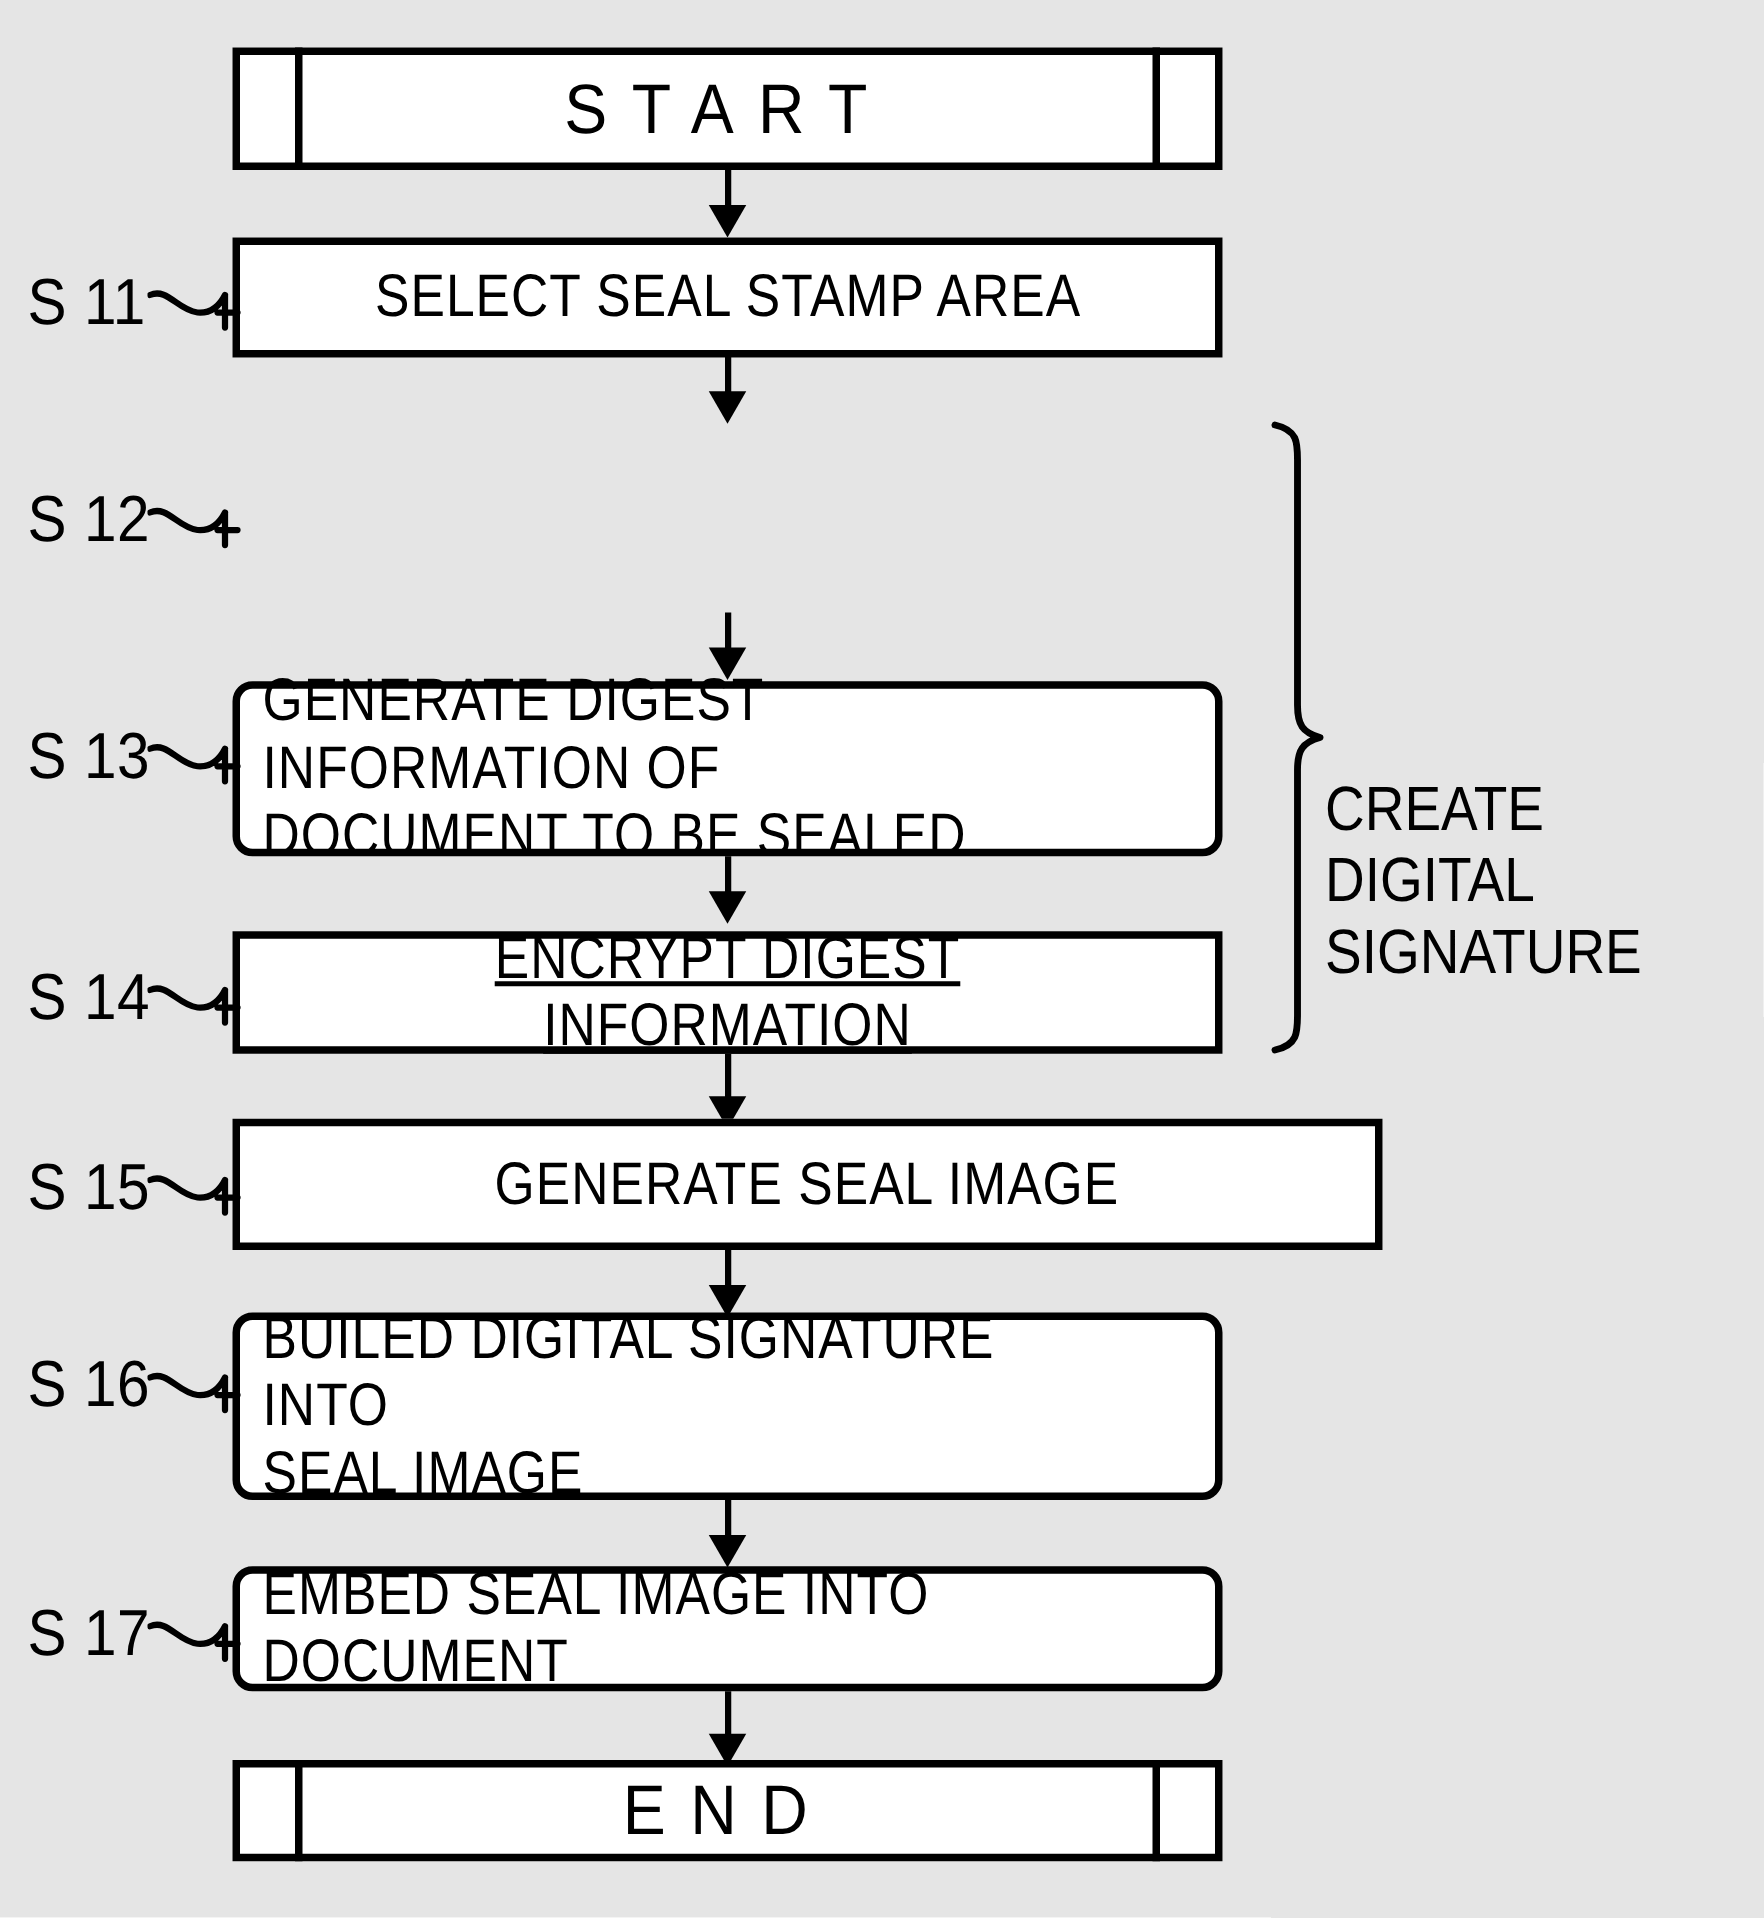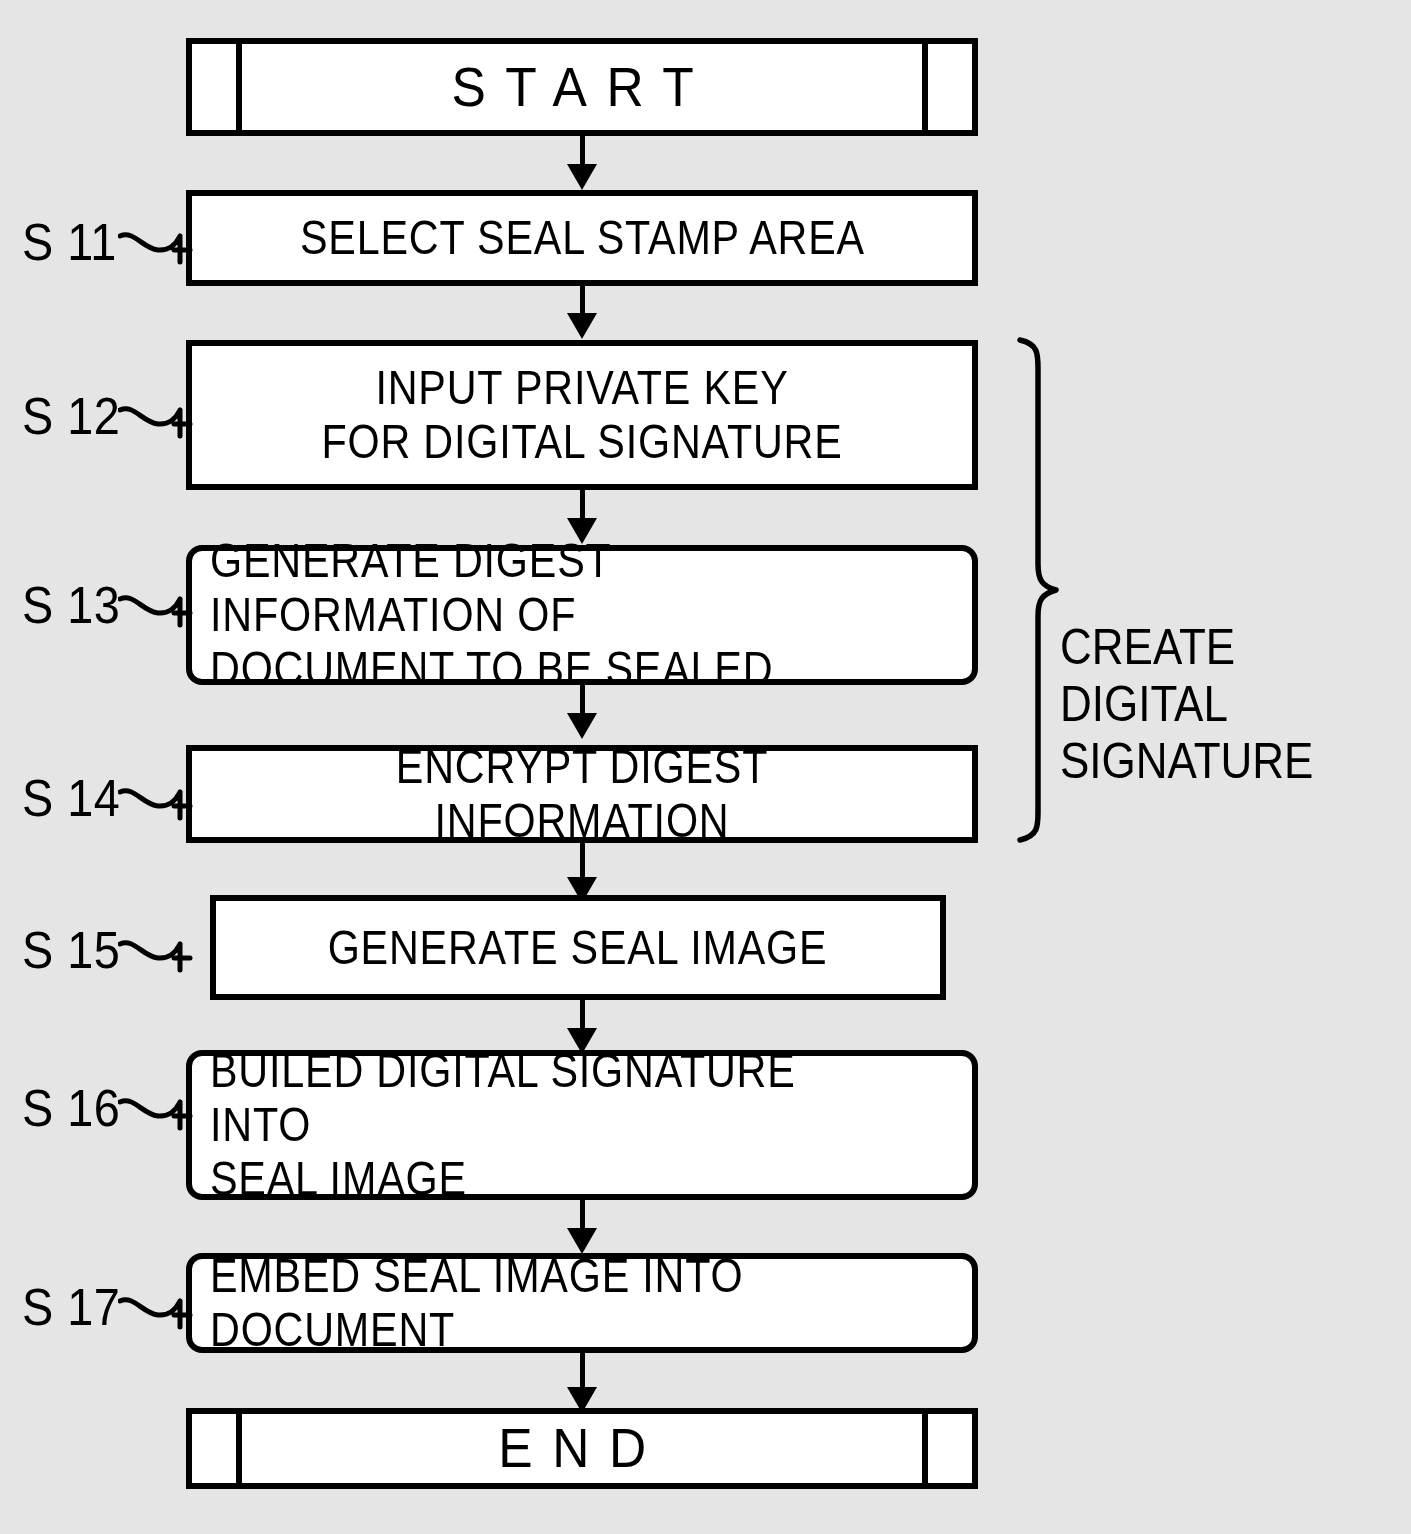--- a/index.html
+++ b/index.html
@@ -126,24 +126,20 @@
   <div class="step-label" style="left:22px; top:212px;">
     <span>S 11</span>
   </div>
   <svg class="leader" style="left:118px; top:210px;" width="90" height="70" viewBox="0 0 90 70">
     <path d="M2,26 C16,20 24,38 40,40 C52,41 58,34 62,26 M62,26 L62,52 M56,40 L72,40" stroke="#000" stroke-width="5" fill="none" stroke-linecap="round"></path>
   </svg>
 
   <div class="conn" style="left:580px; top:285px; height:34px;"></div>
   <div class="arrowhead" style="left:567px; top:313px;"></div>
 
-  <div class="node" style="left:186px; top:340px; width:792px; height:150px;">
-    <span class="txt" style="font-size:48px;">INPUT PRIVATE KEY
-FOR DIGITAL SIGNATURE</span>
-  </div>
   <div class="step-label" style="left:22px; top:386px;">
     <span>S 12</span>
   </div>
   <svg class="leader" style="left:118px; top:384px;" width="90" height="70" viewBox="0 0 90 70">
     <path d="M2,26 C16,20 24,38 40,40 C52,41 58,34 62,26 M62,26 L62,52 M56,40 L72,40" stroke="#000" stroke-width="5" fill="none" stroke-linecap="round"></path>
   </svg>
 
   <div class="conn" style="left:580px; top:490px; height:34px;"></div>
   <div class="arrowhead" style="left:567px; top:518px;"></div>
 
@@ -154,21 +150,21 @@
   <div class="step-label" style="left:22px; top:575px;">
     <span>S 13</span>
   </div>
   <svg class="leader" style="left:118px; top:573px;" width="90" height="70" viewBox="0 0 90 70">
     <path d="M2,26 C16,20 24,38 40,40 C52,41 58,34 62,26 M62,26 L62,52 M56,40 L72,40" stroke="#000" stroke-width="5" fill="none" stroke-linecap="round"></path>
   </svg>
 
   <div class="conn" style="left:580px; top:685px; height:34px;"></div>
   <div class="arrowhead" style="left:567px; top:713px;"></div>
 
-  <div class="node" style="left:186px; top:745px; width:792px; height:98px;">
+  <div class="node" style="left:186px; top:745px; width:792px; height:98px;text-decoration:underline;">
     <span class="txt" style="font-size:48px;">ENCRYPT DIGEST INFORMATION</span>
   </div>
   <div class="step-label" style="left:22px; top:768px;">
     <span>S 14</span>
   </div>
   <svg class="leader" style="left:118px; top:766px;" width="90" height="70" viewBox="0 0 90 70">
     <path d="M2,26 C16,20 24,38 40,40 C52,41 58,34 62,26 M62,26 L62,52 M56,40 L72,40" stroke="#000" stroke-width="5" fill="none" stroke-linecap="round"></path>
   </svg>
 
   <svg class="leader" style="left:1012px; top:336px;" width="50" height="508" viewBox="0 0 50 508">
@@ -176,21 +172,21 @@
              C30,258 26,264 26,280 L26,476 C26,490 26,500 8,504" stroke="#000" stroke-width="5.5" fill="none" stroke-linecap="round" stroke-linejoin="round"></path>
   </svg>
   <div class="brace-label" style="left:1060px; top:562px; font-size:50px;">
     <span>CREATE DIGITAL
 SIGNATURE</span>
   </div>
 
   <div class="conn" style="left:580px; top:843px; height:40px;"></div>
   <div class="arrowhead" style="left:567px; top:877px;"></div>
 
-  <div class="node" style="left:186px; top:895px; width:736px; height:105px;margin-left:24px;">
+  <div class="node" style="left:186px; top:895px; width:920px; height:105px;">
     <span class="txt" style="font-size:48px;">GENERATE SEAL IMAGE</span>
   </div>
   <div class="step-label" style="left:22px; top:920px;">
     <span>S 15</span>
   </div>
   <svg class="leader" style="left:118px; top:918px;" width="90" height="70" viewBox="0 0 90 70">
     <path d="M2,26 C16,20 24,38 40,40 C52,41 58,34 62,26 M62,26 L62,52 M56,40 L72,40" stroke="#000" stroke-width="5" fill="none" stroke-linecap="round"></path>
   </svg>
 
   <div class="conn" style="left:580px; top:1000px; height:34px;"></div>

